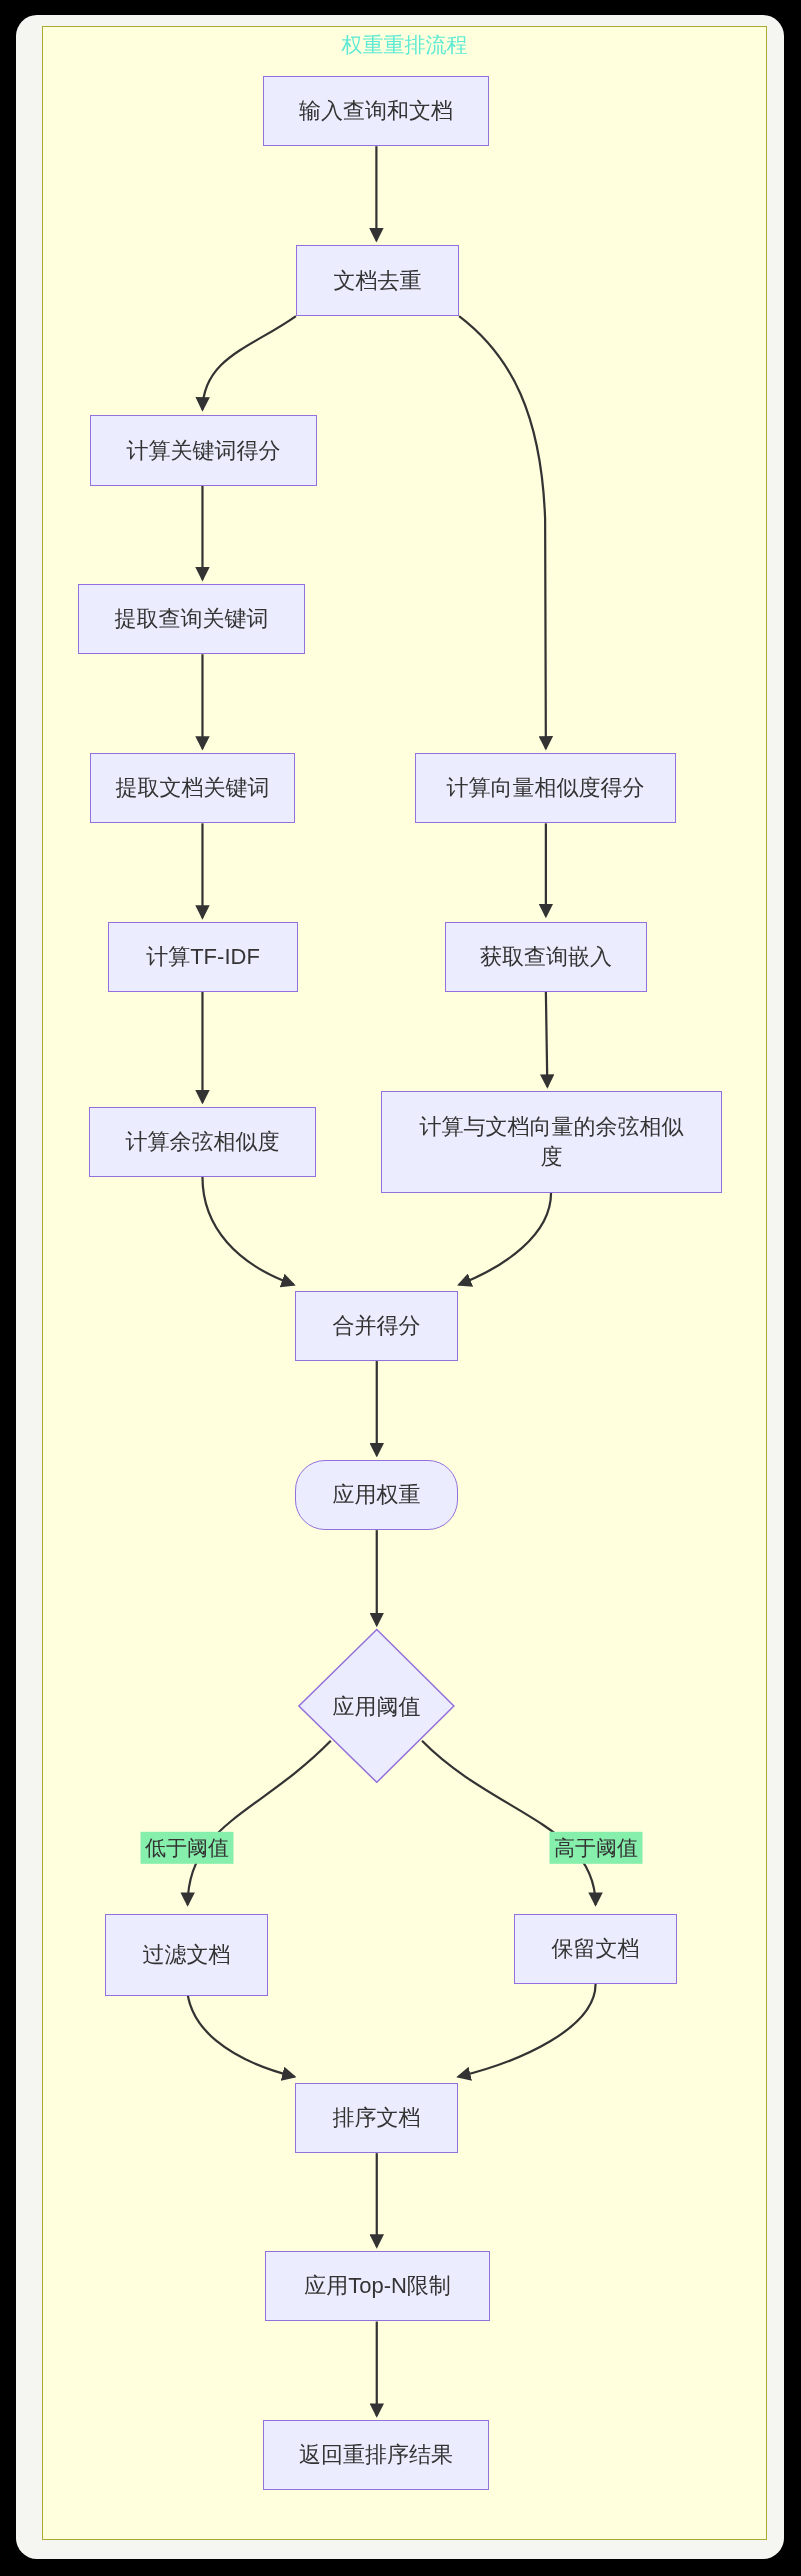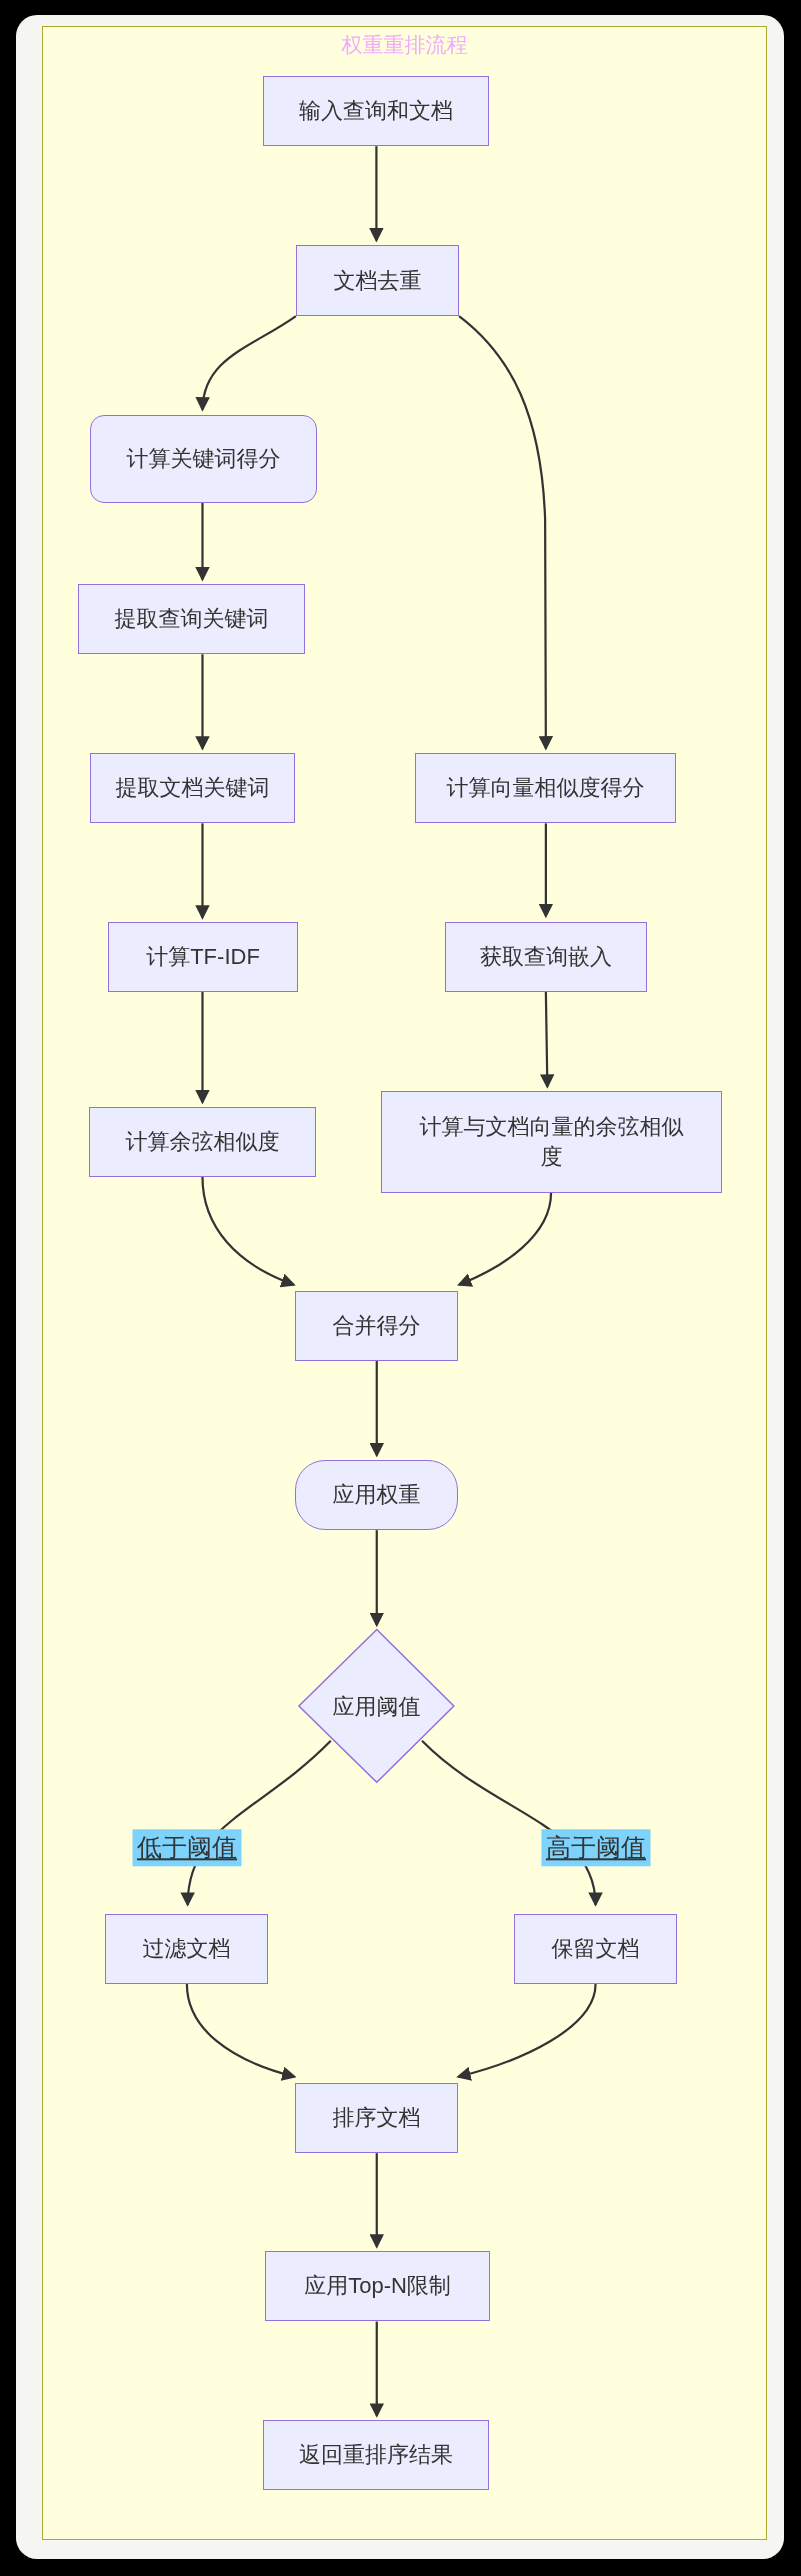--- a/index.html
+++ b/index.html
@@ -19,21 +19,21 @@
   .canvas {
     position:absolute; left:42px; top:26px;
     width:725px; height:2514px;
     box-sizing:border-box;
     background:#FFFFDE;
     border:1.5px solid #AAAA33;
   }
   .title {
     position:absolute; left:42px; top:31px; width:725px;
     text-align:center;
-    font-size:21px; font-weight:500; color:#f0abfc;
+    font-size:21px; font-weight:500; color:#5eead4;
   }
   svg.edges {
     position:absolute; left:0; top:0;
     width:801px; height:2576px;
     overflow:visible;
   }
   svg.edges path.edge {
     fill:none; stroke:#333333; stroke-width:3px;
   }
   .node {
@@ -47,26 +47,25 @@
     line-height:30px;
     z-index:2;
   }
   .node.ghost {
     background:transparent; border:none;
   }
   .wide-label { display:inline-block; width:276px; }
   .edge-label {
     position:absolute;
     transform:translate(-50%,-50%);
-    background:#7dd3fc;
+    background:#86efac;
     padding:2.2px 4.5px;
-    font-size:25px; color:#333333;
+    font-size:21px; color:#333333;
     white-space:nowrap;
     z-index:3;
-    text-decoration:underline;
   }
 </style>
 </head>
 <body>
 
 <div class="frame"></div>
 <div class="canvas"></div>
 
 <div class="title">权重重排流程</div>
 
@@ -119,21 +118,21 @@
 </svg>
 
 <div class="node" style="left:263px; top:76px; width:226px; height:70px;">
   <span>输入查询和文档</span>
 </div>
 
 <div class="node" style="left:296px; top:245px; width:163px; height:71px;">
   <span>文档去重</span>
 </div>
 
-<div class="node" style="left:90px; top:415px; width:227px; height:88px;border-radius:14px;">
+<div class="node" style="left:90px; top:415px; width:227px; height:71px;">
   <span>计算关键词得分</span>
 </div>
 
 <div class="node" style="left:78px; top:584px; width:227px; height:70px;">
   <span>提取查询关键词</span>
 </div>
 
 <div class="node" style="left:90px; top:753px; width:205px; height:70px;">
   <span>提取文档关键词</span>
 </div>
@@ -167,21 +166,21 @@
 </div>
 
 <div class="node ghost" style="left:299px; top:1630px; width:155px; height:153px;">
   <span>应用阈值</span>
 </div>
 
 <div class="edge-label" style="left:187px; top:1848px;">低于阈值</div>
 
 <div class="edge-label" style="left:596px; top:1848px;">高于阈值</div>
 
-<div class="node" style="left:105px; top:1914px; width:163px; height:70px;">
+<div class="node" style="left:105px; top:1914px; width:163px; height:82px;">
   <span>过滤文档</span>
 </div>
 
 <div class="node" style="left:514px; top:1914px; width:163px; height:70px;">
   <span>保留文档</span>
 </div>
 
 <div class="node" style="left:295px; top:2083px; width:163px; height:70px;">
   <span>排序文档</span>
 </div>

